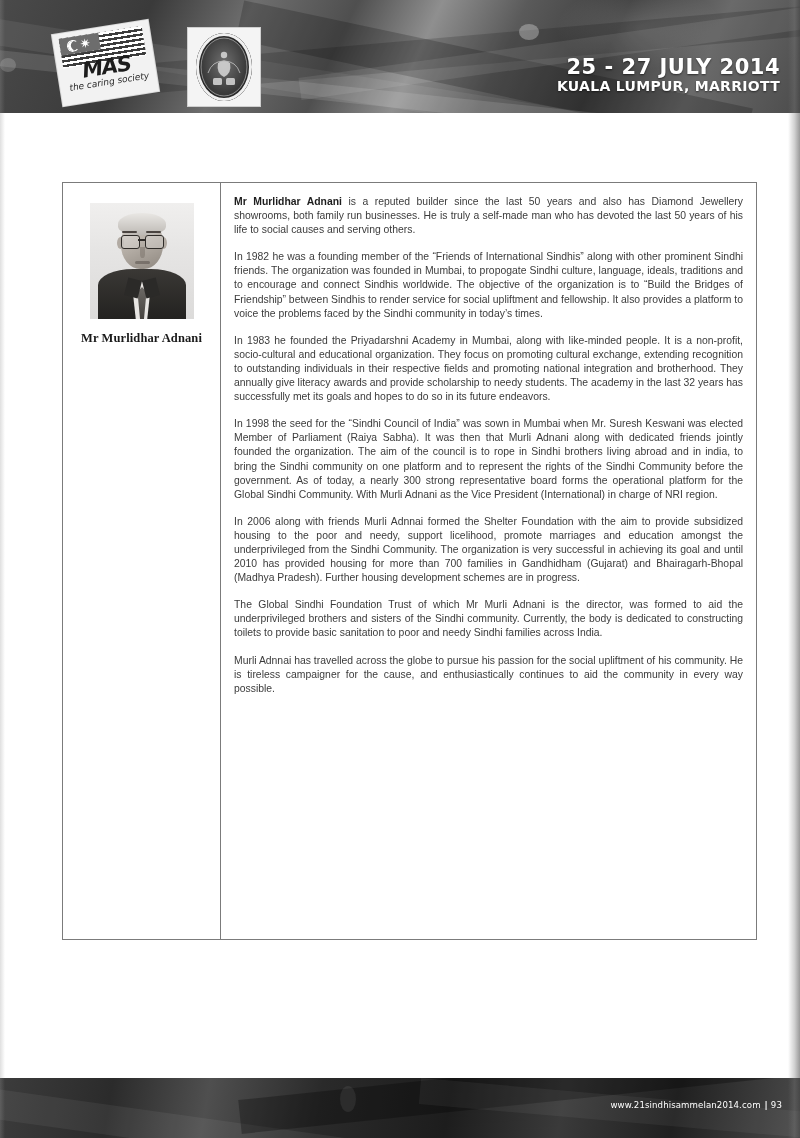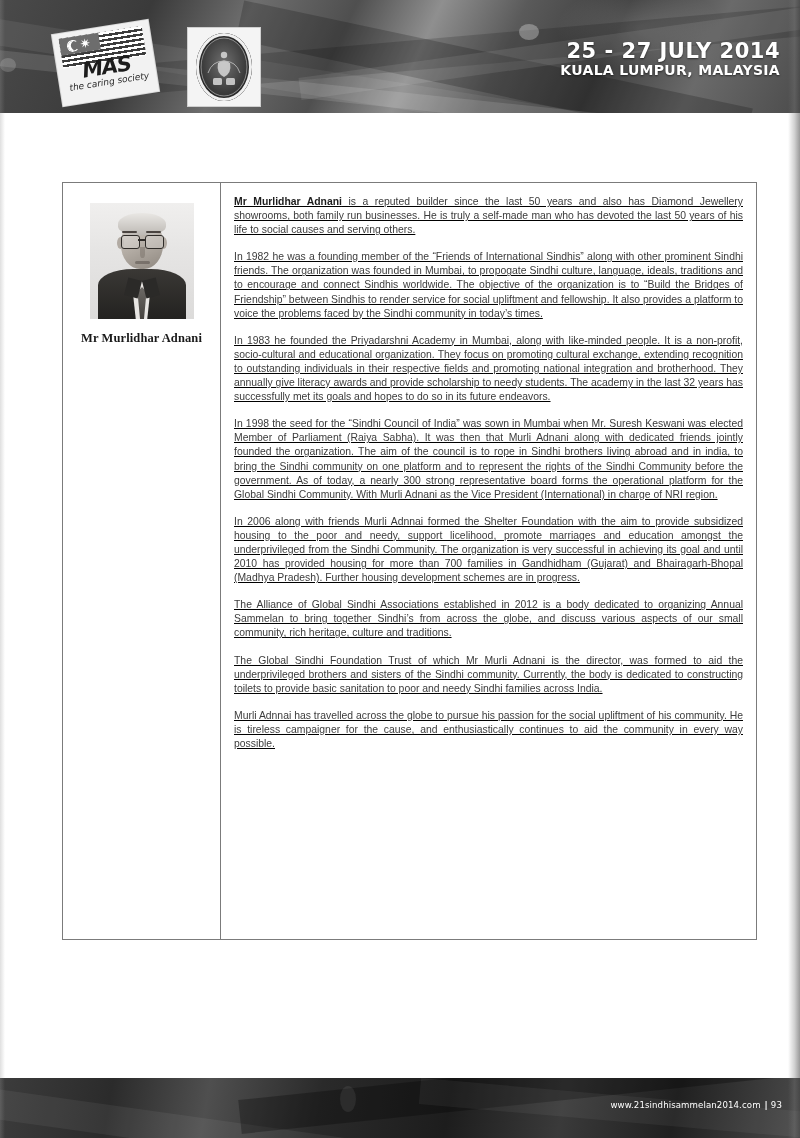--- a/index.html
+++ b/index.html
@@ -171,20 +171,21 @@
     text-align: right;
     color: #ffffff;
     font-family: "DejaVu Sans", sans-serif;
     text-shadow: 0 1px 2px rgba(0,0,0,0.55);
   }
   .event-dates {
     font-size: 21px;
     font-weight: bold;
     letter-spacing: 0.5px;
     line-height: 1.05;
+    margin-top: 16px;
   }
   .event-venue {
     font-size: 14px;
     font-weight: bold;
     letter-spacing: 0.3px;
     line-height: 1.25;
     margin-top: 2px;
   }
   .event-city {
     font-size: 14px;
@@ -290,21 +291,20 @@
     font-family: "Liberation Serif", serif;
     font-weight: bold;
     font-size: 12.5px;
     color: #1a1a1a;
     letter-spacing: 0.1px;
   }
 
   .profile-right {
     flex: 1 1 auto;
     padding: 12px 13px 10px 13px;
-    text-decoration: underline;
   }
   .bio-p {
     margin: 0 0 13px 0;
     font-family: "Liberation Sans", sans-serif;
     font-size: 10.4px;
     line-height: 14.1px;
     color: #3b3b3b;
     text-align: justify;
     -webkit-hyphens: none;
     hyphens: none;
@@ -379,21 +379,21 @@
             <rect x="17" y="45" width="9" height="7" rx="1.5"></rect>
             <rect x="30" y="45" width="9" height="7" rx="1.5"></rect>
             <path d="M12 40 q4 -12 16 -12 q12 0 16 12" fill="none" stroke="#cccccc" stroke-width="0.9"></path>
           </g>
         </svg>
       </div>
     </div>
 
     <div class="event-info">
       <div class="event-dates">25 - 27 JULY 2014</div>
-      <div class="event-city">KUALA LUMPUR, MALAYSIA</div>
+      <div class="event-city">KUALA LUMPUR, MARRIOTT</div>
     </div>
   </div>
 
   <div class="content-area">
 
     <div class="profile-box">
 
       <div class="profile-left">
         <div class="portrait">
           <div class="p-body"></div>
@@ -415,21 +415,20 @@
         </div>
         <div class="portrait-name">Mr Murlidhar Adnani</div>
       </div>
 
       <div class="profile-right">
         <p class="bio-p"><b>Mr Murlidhar Adnani</b><span> is a reputed builder since the last 50 years and also has Diamond Jewellery showrooms, both family run businesses.  He is truly a self-made man who has devoted the last 50 years of his life to social causes and serving others.</span></p>
         <p class="bio-p">In 1982 he was a founding member of the “Friends of International Sindhis” along with other prominent Sindhi friends.  The organization was founded in Mumbai, to propogate Sindhi culture, language, ideals, traditions and to encourage and connect Sindhis worldwide.  The objective of the organization is to “Build the Bridges of Friendship” between Sindhis to render service for social upliftment and fellowship.  It also provides a platform to voice the problems faced by the Sindhi community in today’s times.</p>
         <p class="bio-p">In 1983 he founded the Priyadarshni Academy in Mumbai, along with like-minded people.  It is a non-profit, socio-cultural and educational organization.  They focus on promoting cultural exchange, extending recognition to outstanding individuals in their respective fields and promoting national integration and brotherhood.  They annually give literacy awards and provide scholarship to needy students.  The academy in the last 32 years has successfully met its goals and hopes to do so in its future endeavors.</p>
         <p class="bio-p">In 1998 the seed for the “Sindhi Council of India” was sown in Mumbai when Mr. Suresh Keswani was elected Member of Parliament (Raiya Sabha).  It was then that Murli Adnani along with dedicated friends jointly founded the organization.  The aim of the council is to rope in Sindhi brothers living abroad and in india, to bring the Sindhi community on one platform and to represent the rights of the Sindhi Community before the government.  As of today, a nearly 300 strong representative board forms the operational platform for the Global Sindhi Community.  With Murli Adnani as the Vice President (International) in charge of NRI region.</p>
         <p class="bio-p">In 2006 along with friends Murli Adnnai formed the Shelter Foundation with the aim to provide subsidized housing to the poor and needy, support licelihood, promote marriages and education amongst the underprivileged from the Sindhi Community.  The organization is very successful in achieving its goal and until 2010 has provided housing for more than 700 families in Gandhidham (Gujarat) and Bhairagarh-Bhopal (Madhya Pradesh).  Further housing development schemes are in progress.</p>
-        <p class="bio-p">The Alliance of Global Sindhi Associations established in 2012 is a body dedicated to organizing Annual Sammelan to bring together Sindhi’s from across the globe, and discuss various aspects of our small community, rich heritage, culture and traditions.</p>
         <p class="bio-p">The Global Sindhi Foundation Trust of which Mr Murli Adnani is the director, was formed to aid the underprivileged brothers and sisters of the Sindhi community.  Currently, the body is dedicated to constructing toilets to provide basic sanitation to poor and needy Sindhi families across India.</p>
         <p class="bio-p">Murli Adnnai has travelled across the globe to pursue his passion for the social upliftment of his community.  He is tireless campaigner for the cause, and enthusiastically continues to aid the community in every way possible.</p>
       </div>
 
     </div>
   </div>
 
   <div class="footer-banner">
     <div class="ftr-ribbon ftr-r1"></div>
     <div class="ftr-ribbon ftr-r2"></div>

